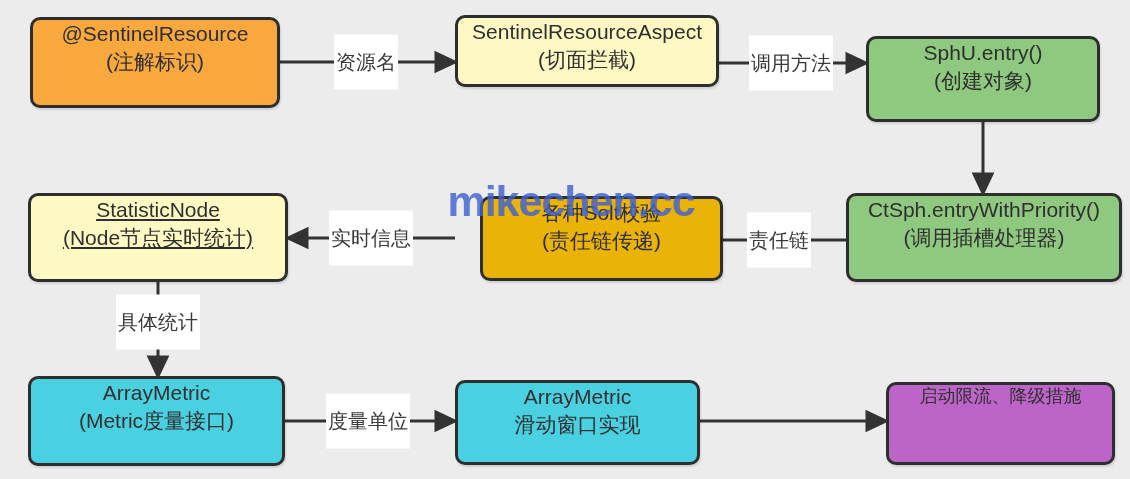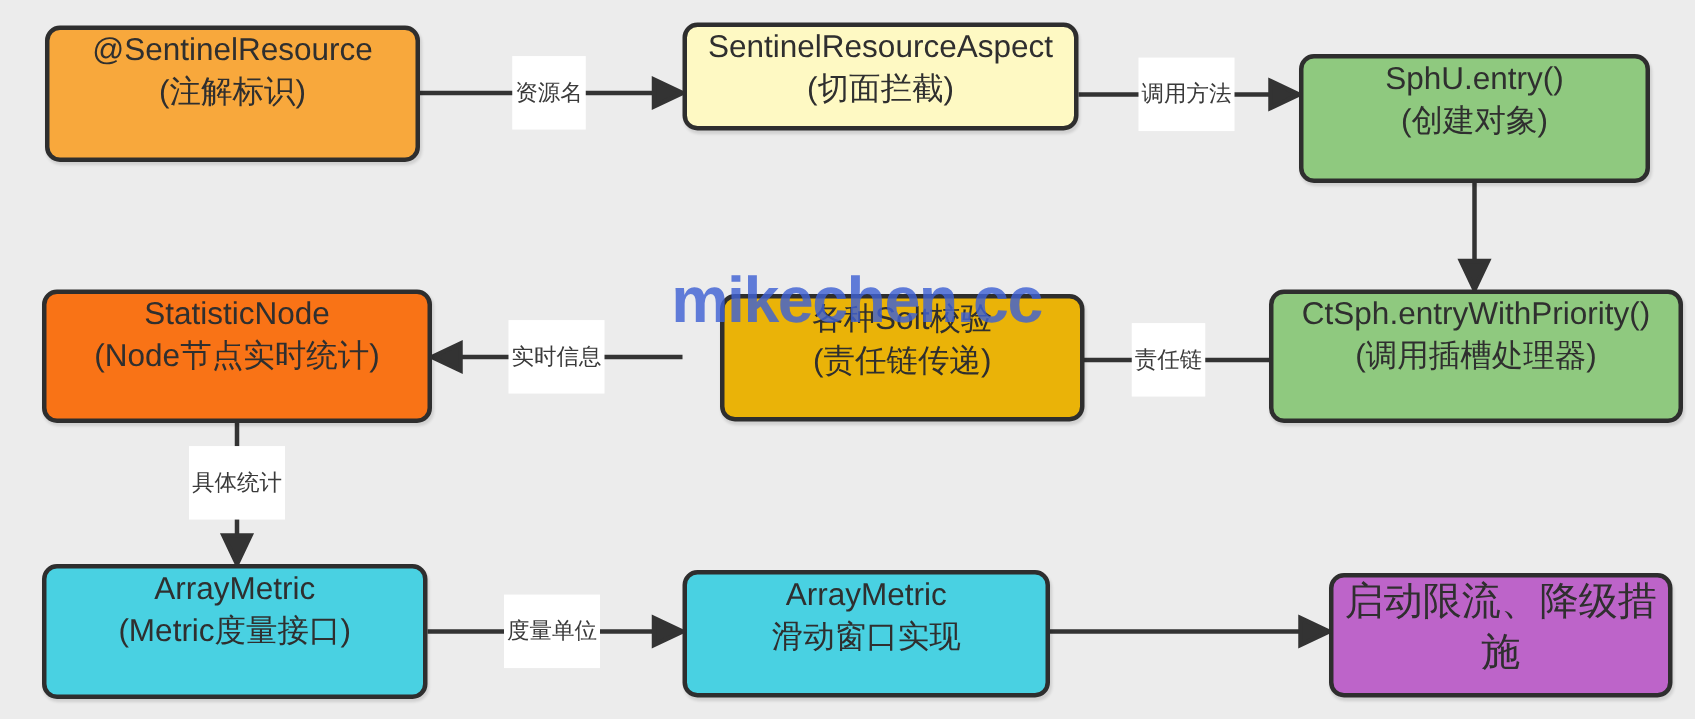--- a/index.html
+++ b/index.html
@@ -28,38 +28,38 @@
     color:#2f2f2f;
     font-size:21px;
     line-height:1.32;
     box-shadow:1px 2px 2px rgba(0,0,0,0.12);
   }
   .edge-label{
     position:absolute;
     transform:translate(-50%,-50%);
     background:#ffffff;
     color:#3a3a3a;
-    font-size:15px;
+    font-size:20px;
     line-height:1.15;
     padding:16px 2px;
     white-space:nowrap;
   }
   .watermark{
     position:absolute;
     left:571px;top:201px;
     transform:translate(-50%,-50%);
     font-size:43px;
     font-weight:bold;
     letter-spacing:-1px;
     color:rgba(64,97,211,0.82);
     white-space:nowrap;
     z-index:30;
     pointer-events:none;
   }
-  .single-line{font-size:26px;font-family:Liberation Mono, monospace;}
+  .single-line{font-size:18px;}
 </style>
 </head>
 <body>
 
 <div class="canvas">
 
   <svg class="connector-layer" width="1130" height="479" viewBox="0 0 1130 479">
     <g stroke="#333333" stroke-width="3" fill="#333333">
 
       <line x1="280" y1="62" x2="440" y2="62"></line>
@@ -102,21 +102,21 @@
   </div>
 
   <div class="node" style="left: 846px; top: 193px; width: 276px; height: 89px; background: rgb(143, 201, 127);">
     <div>CtSph.entryWithPriority()</div>
     <div>(调用插槽处理器)</div>
   </div>
   <div class="node" style="left: 480px; top: 196px; width: 243px; height: 85px; background: #eab308;">
     <div>各种Solt校验</div>
     <div>(责任链传递)</div>
   </div>
-  <div class="node" style="left: 28px; top: 193px; width: 260px; height: 89px; background: #f97316;">
+  <div class="node" style="left: 28px; top: 193px; width: 260px; height: 89px; background: #fef9c3; text-decoration: underline;">
     <div>StatisticNode</div>
     <div>(Node节点实时统计)</div>
   </div>
 
   <div class="node" style="left: 28px; top: 376px; width: 257px; height: 90px; background: rgb(73, 209, 226);">
     <div>ArrayMetric</div>
     <div>(Metric度量接口)</div>
   </div>
   <div class="node" style="left: 455px; top: 380px; width: 245px; height: 85px; background: rgb(73, 209, 226);">
     <div>ArrayMetric</div>

